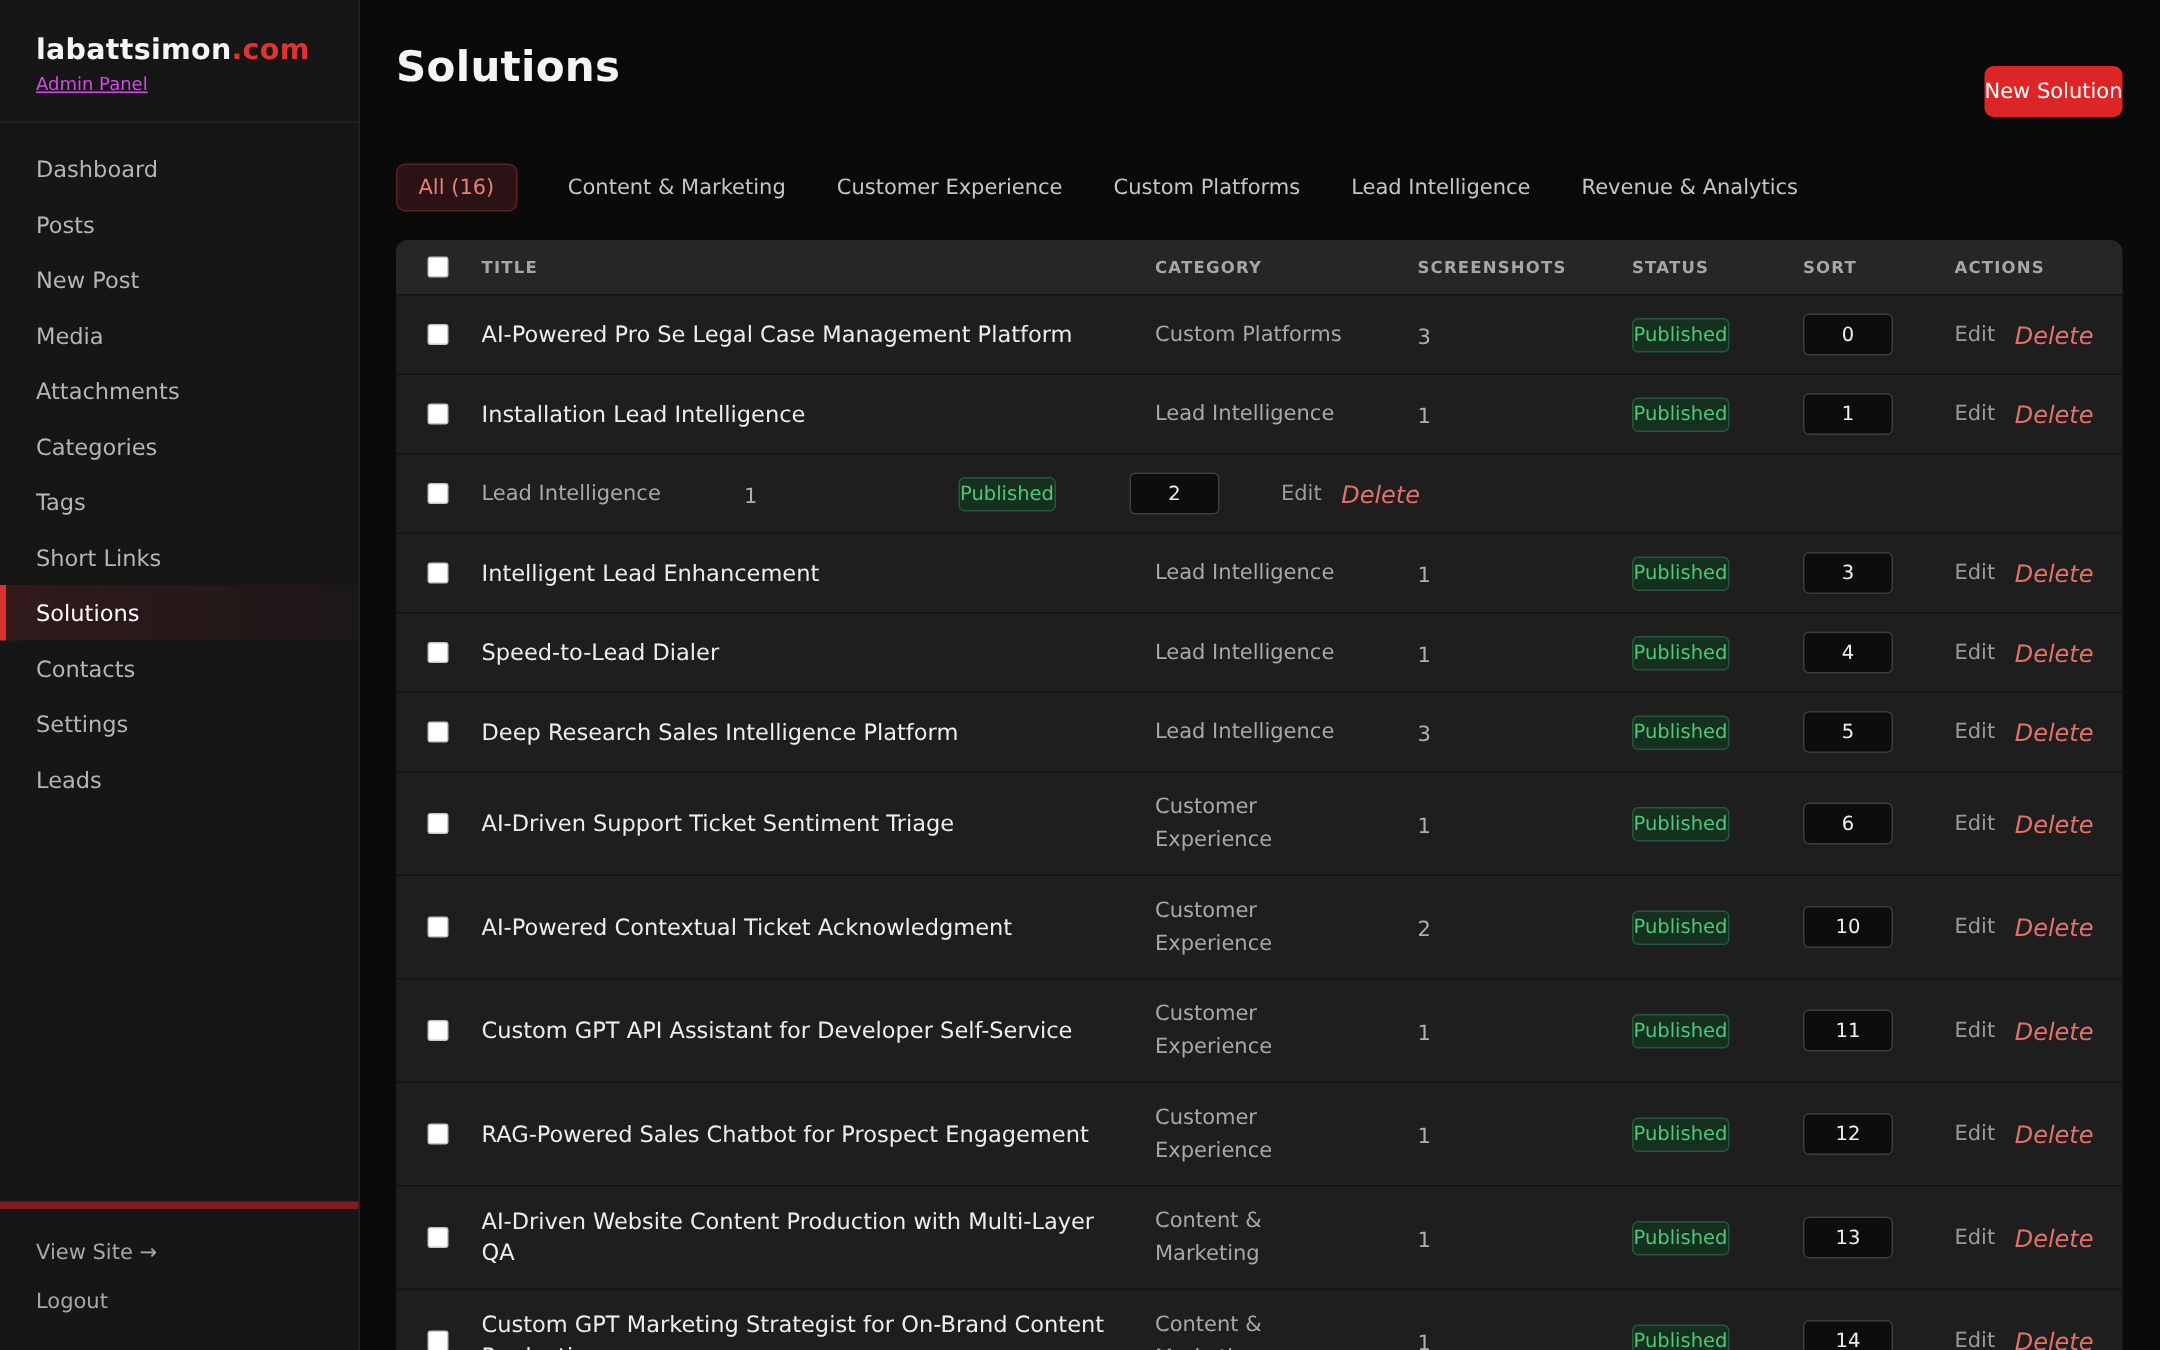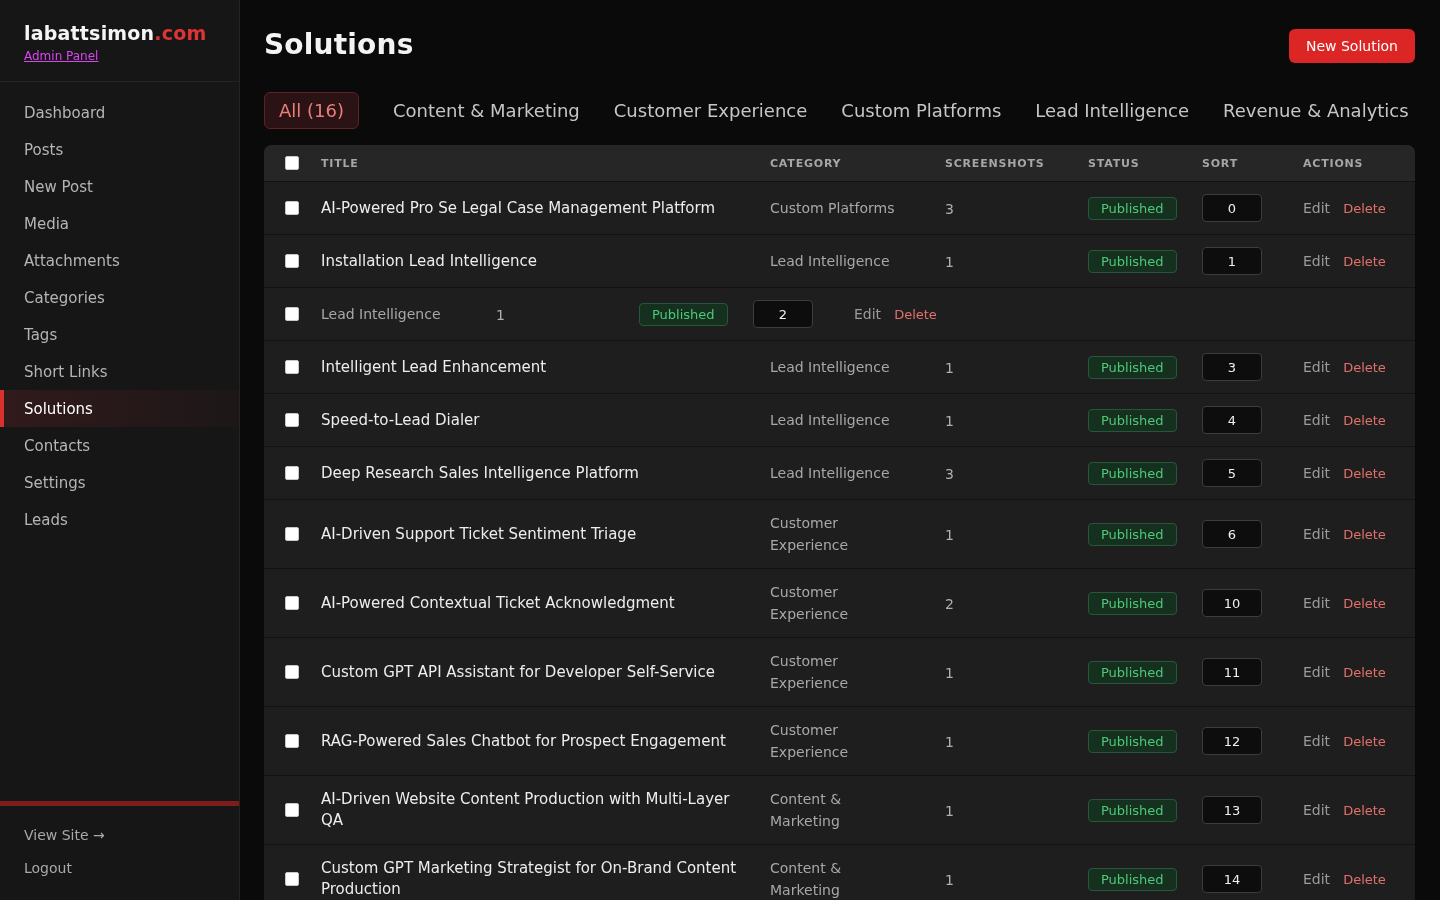--- a/index.html
+++ b/index.html
@@ -50,28 +50,28 @@
   }
 
   
   .content { flex: 1; padding: 28px 25px 0 24px; overflow: hidden; }
   .content-header { display: flex; justify-content: space-between; align-items: flex-start; }
   .page-title { font-size: 28px; font-weight: bold; color: #f4f4f4; letter-spacing: 0.2px; }
   .new-btn {
     background: #dc2626; color: #ffffff;
     border: none; border-radius: 6px;
     font-family: inherit; font-size: 14px;
-    padding: 9px 17px; cursor: pointer;
-    margin-top: 1px;
+    padding: 9px 0; cursor: pointer;
+    margin-top: 16px;
   }
 
   
   .tabs { display: flex; align-items: center; gap: 34px; margin-top: 31px; height: 32px; }
   .tab {
-    font-size: 18px; color: #c6c6c6; cursor: pointer; white-space: nowrap;
+    font-size: 14px; color: #c6c6c6; cursor: pointer; white-space: nowrap;
   }
   .tab.active {
     color: #e87f7a;
     background: #2b1214;
     border: 1px solid #5c2225;
     border-radius: 6px;
     padding: 7px 14px;
   }
 
   
@@ -113,33 +113,33 @@
   }
   .cell-title { font-size: 15px; color: #ededed; line-height: 21px; margin-top: 41px; }
   .cell-category { font-size: 14px; color: #a8a8a8; line-height: 22px; display: inline-block; max-width: 132px; }
   .cell-screens { font-size: 14px; color: #b0b0b0; }
   .badge {
     display: inline-block;
     font-size: 13px; color: #4ec878;
     background: #15301f;
     border: 1px solid #27573a;
     border-radius: 4px;
-    padding: 3px 12px;
+    padding: 3px 0;
   }
   .sort-input {
     width: 60px; height: 28px;
     background: #0d0d0e;
     border: 1px solid #3d3d3e;
     border-radius: 4px;
     color: #f0f0f0; font-family: inherit; font-size: 13px;
     text-align: center;
   }
   .actions { display: flex; gap: 13px; align-items: center; }
   .link-edit { font-size: 14px; color: #9b9b9b; cursor: pointer; text-decoration: none; }
-  .link-delete { font-size: 13px; color: #e2716b; cursor: pointer; text-decoration: none; }
+  .link-delete { font-size: 16px; color: #e2716b; cursor: pointer; text-decoration: none; font-style: italic; }
 </style>
 </head>
 <body>
 
 <div class="app">
 
   <aside class="sidebar">
     <div class="logo-block">
       <div class="logo-line"><span>labattsimon</span><span class="logo-tld">.com</span></div>
       <div class="logo-sub">Admin Panel</div>

